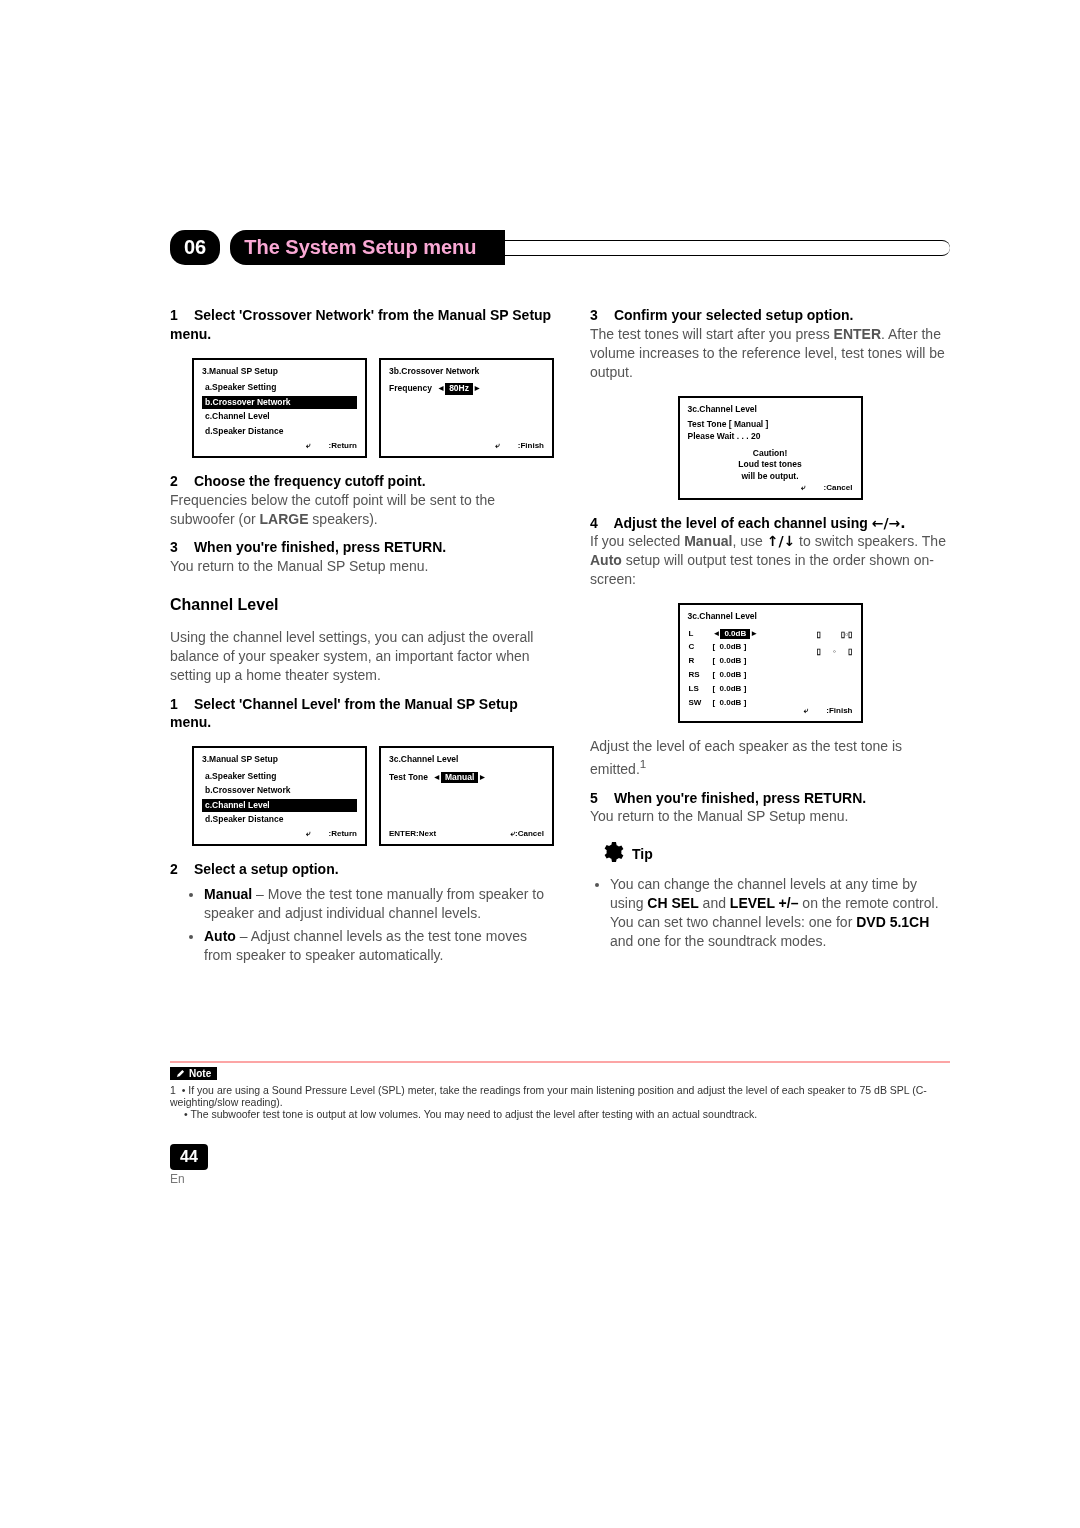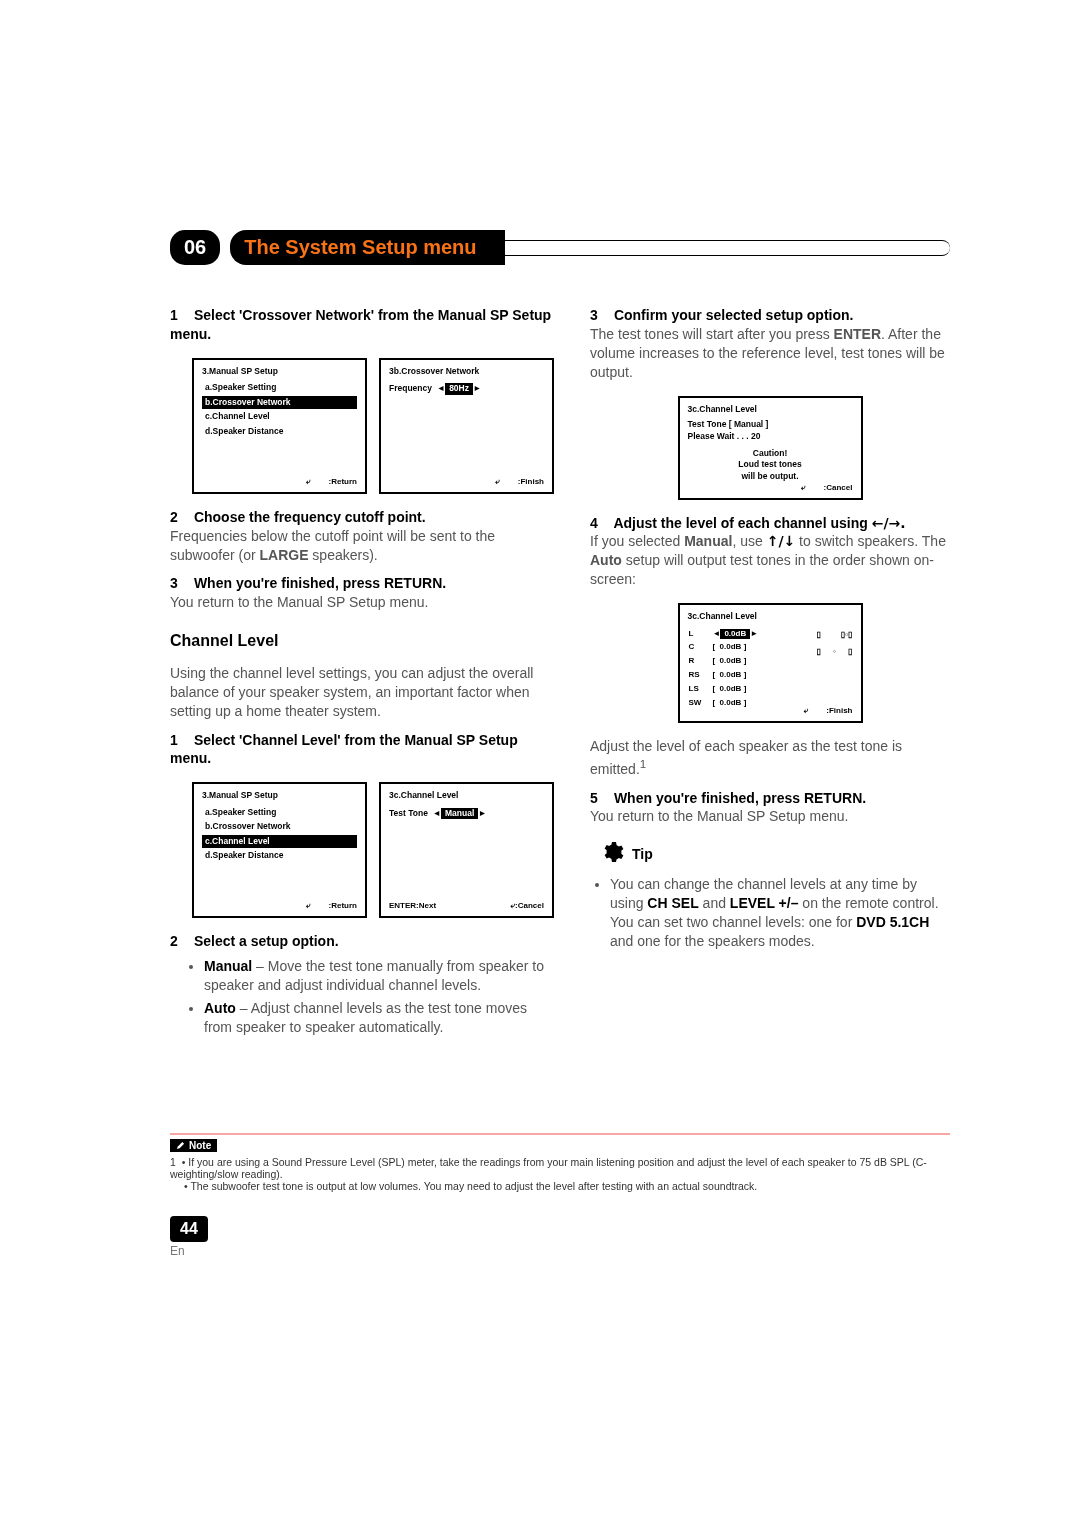--- a/index.html
+++ b/index.html
@@ -31,21 +31,21 @@
     margin-right: 10px;
   }
   .chapter-title-wrap {
     position: relative;
     flex: 1;
     display: flex;
     align-items: center;
   }
   .chapter-title {
     background: #000;
-    color: #f97316;
+    color: #f9a8d4;
     font-weight: bold;
     font-size: 20px;
     padding: 6px 28px 6px 14px;
     border-radius: 16px 0 0 16px;
     display: inline-block;
   }
   .chapter-line {
     flex: 1;
     border-top: 1.5px solid #000;
     border-bottom: 1.5px solid #000;
@@ -79,21 +79,21 @@
     margin-bottom: 12px;
   }
   .screens-row {
     display: flex;
     gap: 12px;
     margin: 14px 0 14px 22px;
   }
   .screen {
     border: 2px solid #000;
     width: 175px;
-    height: 136px;
+    height: 100px;
     box-sizing: border-box;
     position: relative;
     font-size: 8.5px;
     font-weight: bold;
     padding: 6px 8px;
   }
   .screen .title-row { margin-bottom: 4px; }
   .screen .menu li {
     list-style: none;
     padding: 1px 3px;
@@ -387,21 +387,21 @@
       <div class="tip-row">
         <span class="gear-icon">
           <svg viewBox="0 0 24 24">
               <path fill="#000" d="M12 8a4 4 0 100 8 4 4 0 000-8zm9.4 4a7.5 7.5 0 00-.12-1.3l2.1-1.64-2-3.46-2.5.98a7.6 7.6 0 00-2.25-1.3L16 2h-4l-.63 2.78a7.6 7.6 0 00-2.25 1.3l-2.5-.98-2 3.46 2.1 1.64A7.5 7.5 0 006.6 12c0 .44.04.87.12 1.3l-2.1 1.64 2 3.46 2.5-.98c.68.55 1.44 1 2.25 1.3L12 22h4l.63-2.78c.81-.3 1.57-.75 2.25-1.3l2.5.98 2-3.46-2.1-1.64c.08-.43.12-.86.12-1.3z"></path>
             </svg>
         </span>
         <span class="tip-label">Tip</span>
       </div>
       <ul class="bullets" style="padding-left:20px">
         <li>
-          <span>You can change the channel levels at any time by using </span><b>CH SEL</b><span> and </span><b>LEVEL +/–</b><span> on the remote control. You can set two channel levels: one for </span><b>DVD 5.1CH</b><span> and one for the speakers modes.</span>
+          <span>You can change the channel levels at any time by using </span><b>CH SEL</b><span> and </span><b>LEVEL +/–</b><span> on the remote control. You can set two channel levels: one for </span><b>DVD 5.1CH</b><span> and one for the soundtrack modes.</span>
         </li>
       </ul>
 
     </div>
   </div>
 
   <div class="note-box">
     <div class="note-flag">
       <svg viewBox="0 0 10 10">
           <path fill="#fff" d="M1 9l1-3 5-5 2 2-5 5-3 1z"></path>

